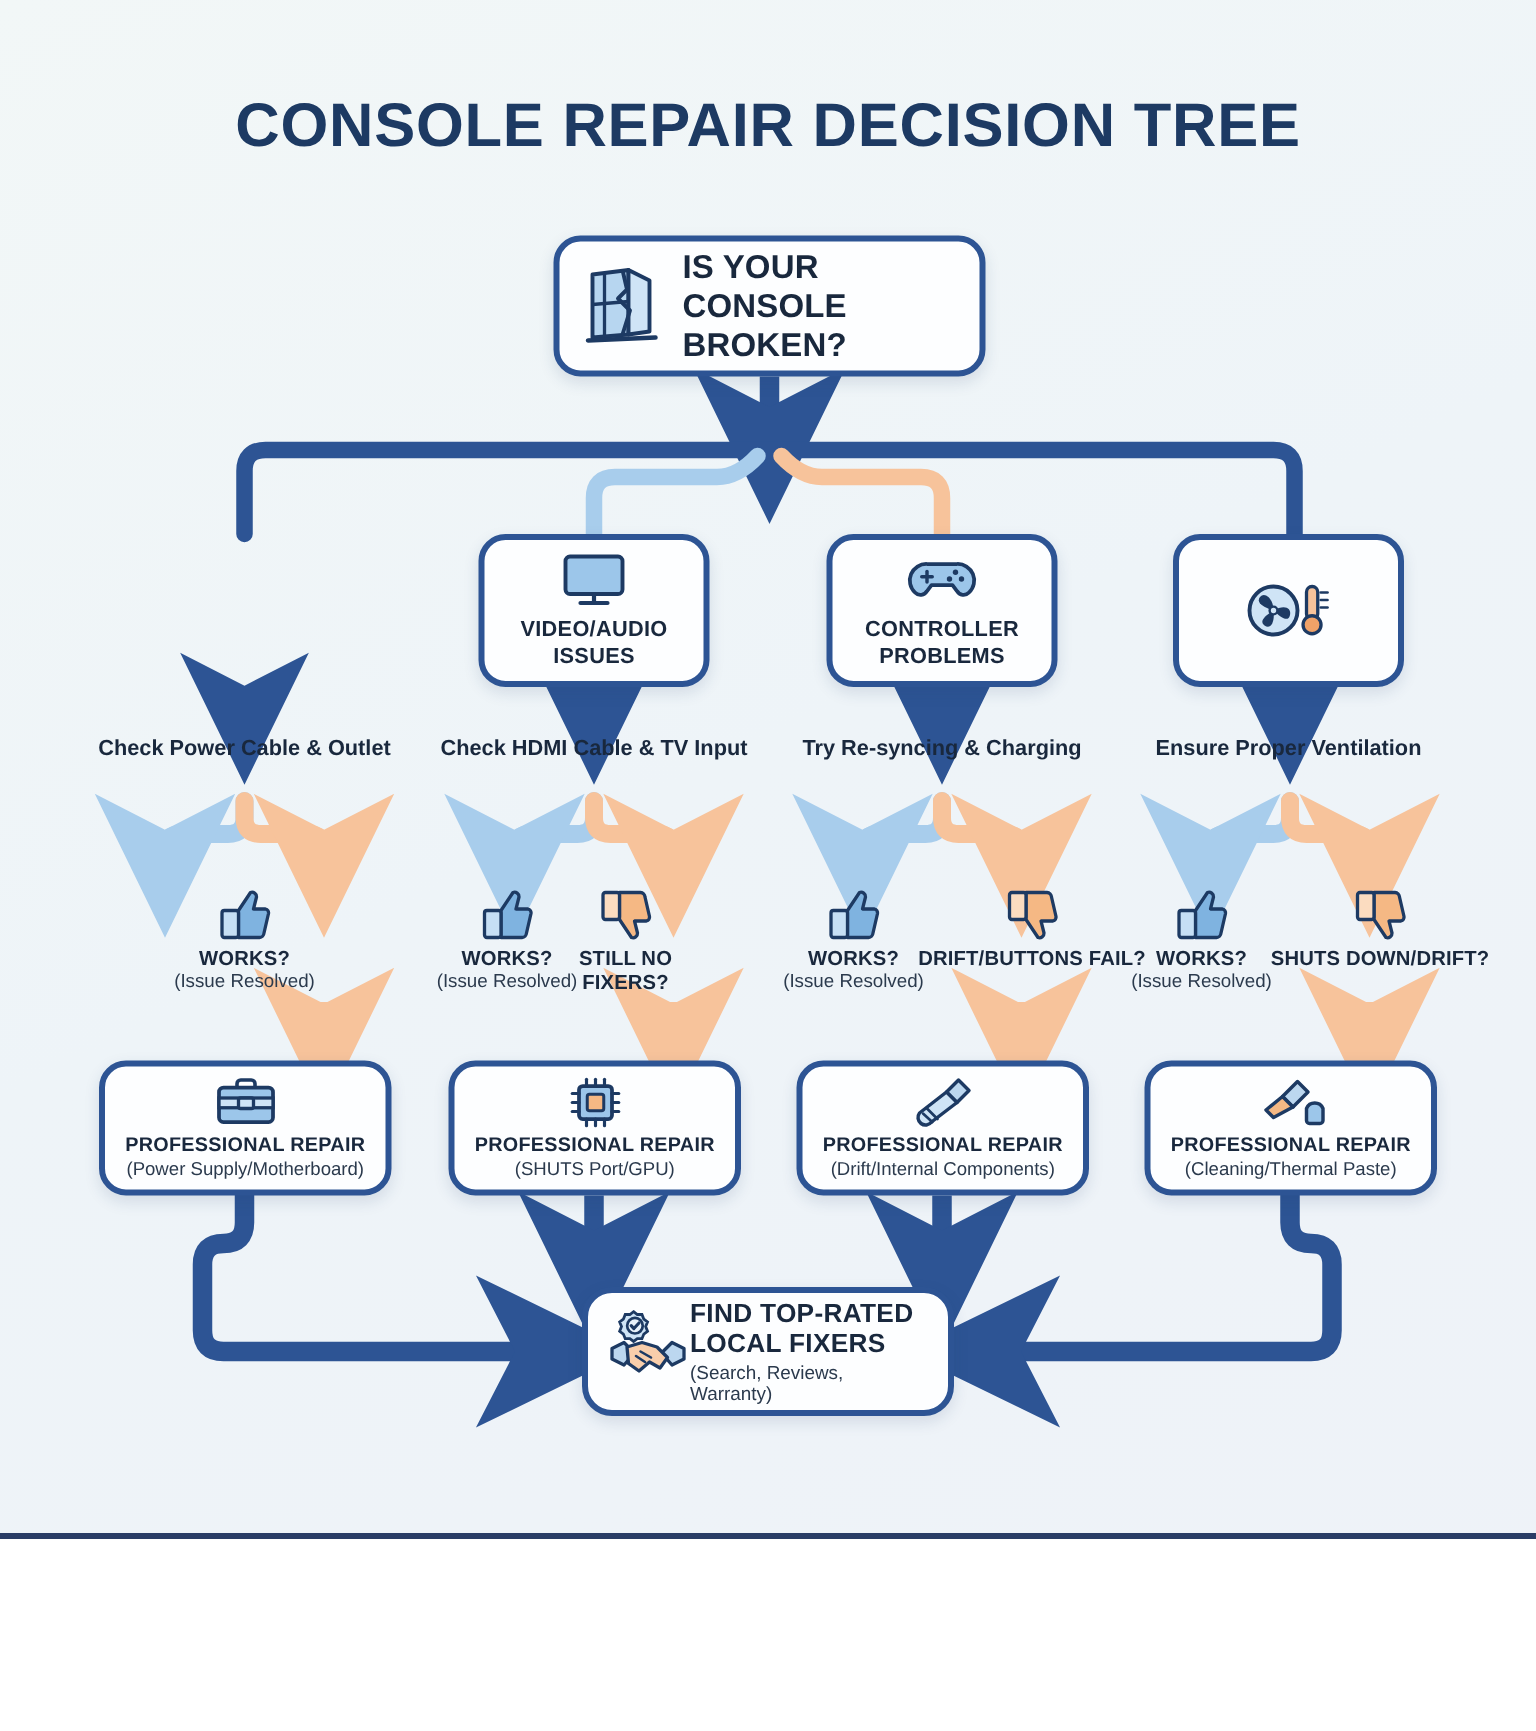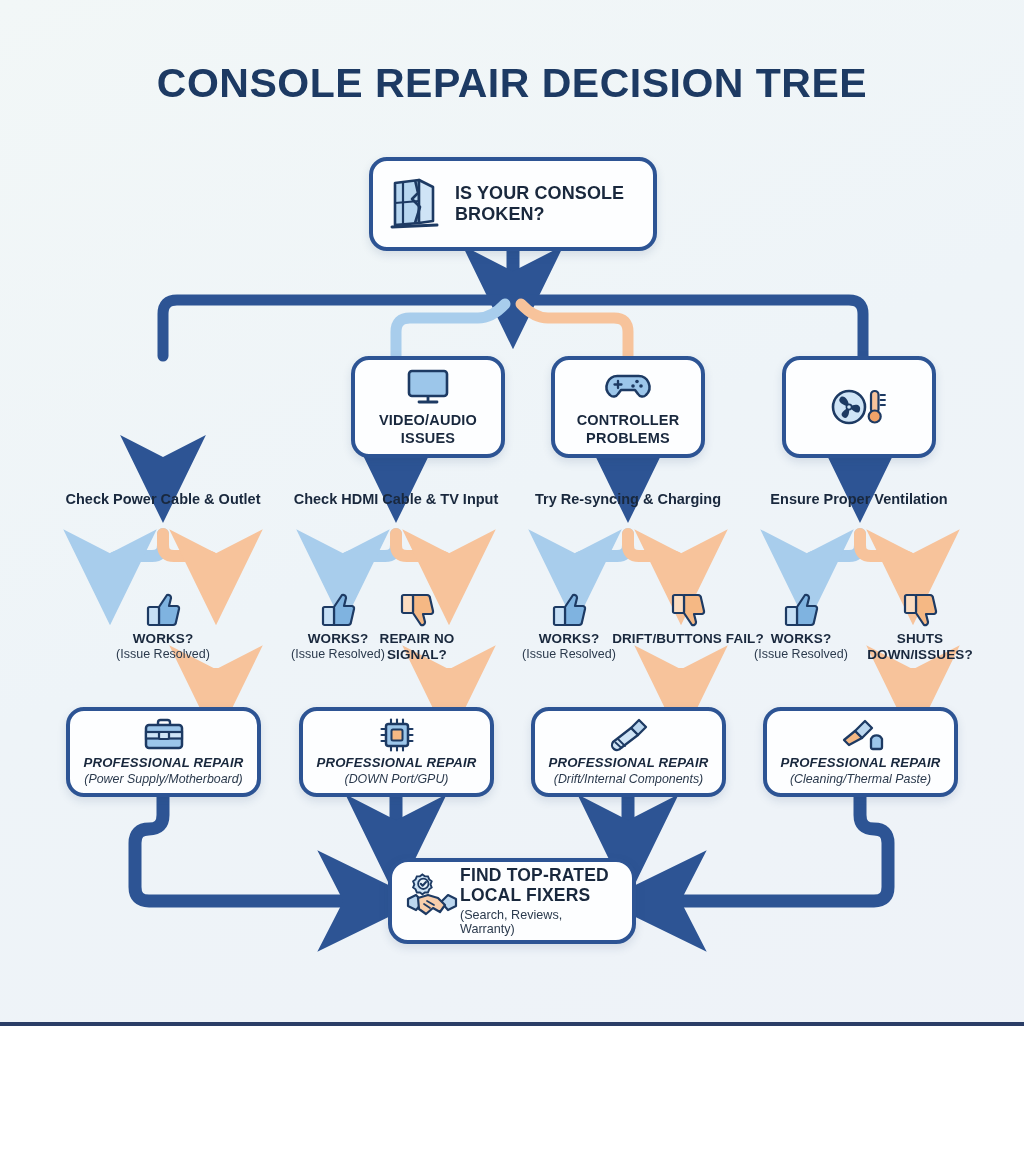--- a/index.html
+++ b/index.html
@@ -61,21 +61,21 @@
   }
 
   
   .root-node {
     left: 369px; top: 157px;
     width: 288px; height: 94px;
     gap: 14px;
     padding: 0 16px;
   }
   .root-label {
-    font-size: 18px;
+    font-size: 22px;
     font-weight: bold;
     line-height: 1.18;
     color: #19283d;
     letter-spacing: 0.1px;
   }
 
   
   .cat-node {
     width: 154px; height: 102px;
     flex-direction: column;
@@ -85,21 +85,21 @@
   .cat-node .icon-wrap { height: 40px; display: flex; align-items: center; }
   .cat-label {
     font-size: 14.5px;
     font-weight: bold;
     text-align: center;
     line-height: 1.2;
     color: #19283d;
     letter-spacing: 0.2px;
   }
   #cat-0 { left: 86px; }
-  #cat-1 { left: 319px; margin-left: 32px; }
+  #cat-1 { left: 319px; }
   #cat-2 { left: 551px; }
   #cat-3 { left: 782px; }
 
   
   .step-text {
     position: absolute;
     top: 490px;
     width: 220px;
     text-align: center;
     font-size: 14.5px;
@@ -142,21 +142,20 @@
   #out-1b { width: 110px; left: 362px; }
   #out-0b { width: 110px; left: 160px; }
 
   
   .repair-node {
     width: 195px; height: 90px;
     top: 707px;
     flex-direction: column;
     gap: 2px;
     padding: 0 6px;
-    font-style: italic;
   }
   .repair-node .icon-wrap { height: 36px; display: flex; align-items: center; }
   .r-title {
     font-size: 13.2px;
     font-weight: bold;
     color: #19283d;
     letter-spacing: 0.2px;
     text-align: center;
   }
   .r-sub {
@@ -373,41 +372,41 @@
     </div>
 
 
     <div class="outcome" id="out-1b">
       <div class="thumb">
         <svg width="34" height="34" viewBox="0 0 34 34">
           <path d="M13,2 V20 L21,32 A3,3 0 0 0 25,29 L23,21 H31 A2.6,2.6 0 0 0 33,18 L30,5 A3.2,3.2 0 0 0 27,2 Z" fill="#f5b884" stroke="#1d3a63" stroke-width="2.2" stroke-linejoin="round"></path>
           <rect x="2" y="2" width="11" height="18" rx="1.6" fill="#fbdcc0" stroke="#1d3a63" stroke-width="2.2"></rect>
         </svg>
       </div>
-      <div class="o-title">REPAIR NO SIGNAL?</div>
+      <div class="o-title">STILL NO FIXERS?</div>
     </div>
 
     <div class="outcome" id="out-2b">
       <div class="thumb">
         <svg width="34" height="34" viewBox="0 0 34 34">
           <path d="M13,2 V20 L21,32 A3,3 0 0 0 25,29 L23,21 H31 A2.6,2.6 0 0 0 33,18 L30,5 A3.2,3.2 0 0 0 27,2 Z" fill="#f5b884" stroke="#1d3a63" stroke-width="2.2" stroke-linejoin="round"></path>
           <rect x="2" y="2" width="11" height="18" rx="1.6" fill="#fbdcc0" stroke="#1d3a63" stroke-width="2.2"></rect>
         </svg>
       </div>
       <div class="o-title">DRIFT/BUTTONS FAIL?</div>
     </div>
 
     <div class="outcome" id="out-3b">
       <div class="thumb">
         <svg width="34" height="34" viewBox="0 0 34 34">
           <path d="M13,2 V20 L21,32 A3,3 0 0 0 25,29 L23,21 H31 A2.6,2.6 0 0 0 33,18 L30,5 A3.2,3.2 0 0 0 27,2 Z" fill="#f5b884" stroke="#1d3a63" stroke-width="2.2" stroke-linejoin="round"></path>
           <rect x="2" y="2" width="11" height="18" rx="1.6" fill="#fbdcc0" stroke="#1d3a63" stroke-width="2.2"></rect>
         </svg>
       </div>
-      <div class="o-title">SHUTS DOWN/ISSUES?</div>
+      <div class="o-title">SHUTS DOWN/DRIFT?</div>
     </div>
 
     <div class="node repair-node" id="rep-0">
       <span class="icon-wrap">
         <svg width="42" height="34" viewBox="0 0 42 34">
           <path d="M15,7 V4.5 A2.5,2.5 0 0 1 17.5,2 H24.5 A2.5,2.5 0 0 1 27,4.5 V7" fill="none" stroke="#1d3a63" stroke-width="2.4"></path>
           <rect x="3" y="7" width="36" height="23" rx="3" fill="#9cc6ea" stroke="#1d3a63" stroke-width="2.5"></rect>
           <rect x="3" y="14" width="36" height="6.5" fill="#cfe4f6" stroke="#1d3a63" stroke-width="2.2"></rect>
           <rect x="16" y="14" width="10" height="7" rx="1.4" fill="#cfe4f6" stroke="#1d3a63" stroke-width="2.2"></rect>
         </svg>
@@ -431,21 +430,21 @@
             <line x1="8" y1="12" x2="3.5" y2="12"></line>
               <line x1="8" y1="18" x2="3.5" y2="18"></line>
               <line x1="8" y1="24" x2="3.5" y2="24"></line>
             <line x1="30" y1="12" x2="34.5" y2="12"></line>
               <line x1="30" y1="18" x2="34.5" y2="18"></line>
               <line x1="30" y1="24" x2="34.5" y2="24"></line>
           </g>
         </svg>
       </span>
       <span class="r-title">PROFESSIONAL REPAIR</span>
-      <span class="r-sub">(DOWN Port/GPU)</span>
+      <span class="r-sub">(SHUTS Port/GPU)</span>
     </div>
 
     <div class="node repair-node" id="rep-2">
       <span class="icon-wrap">
         <svg width="40" height="34" viewBox="0 0 40 34">
           <path d="M30,2 L37,9 L29,17 L22,10 Z" fill="#bcd7ef" stroke="#1d3a63" stroke-width="2.3" stroke-linejoin="round"></path>
           <path d="M22,10 L29,17 L12,30 A5,5 0 0 1 4,24 Z" fill="#cfe4f6" stroke="#1d3a63" stroke-width="2.3" stroke-linejoin="round"></path>
           <line x1="9" y1="21" x2="16" y2="28" stroke="#1d3a63" stroke-width="1.8" stroke-linecap="round"></line>
           <line x1="6.5" y1="24.5" x2="12.5" y2="30" stroke="#1d3a63" stroke-width="1.8" stroke-linecap="round"></line>
         </svg>

